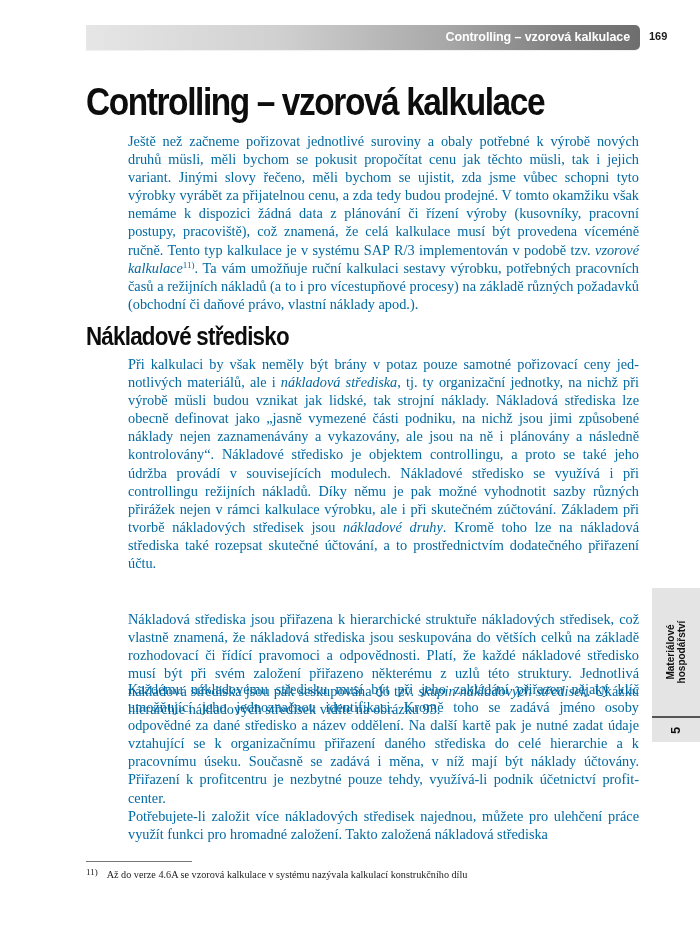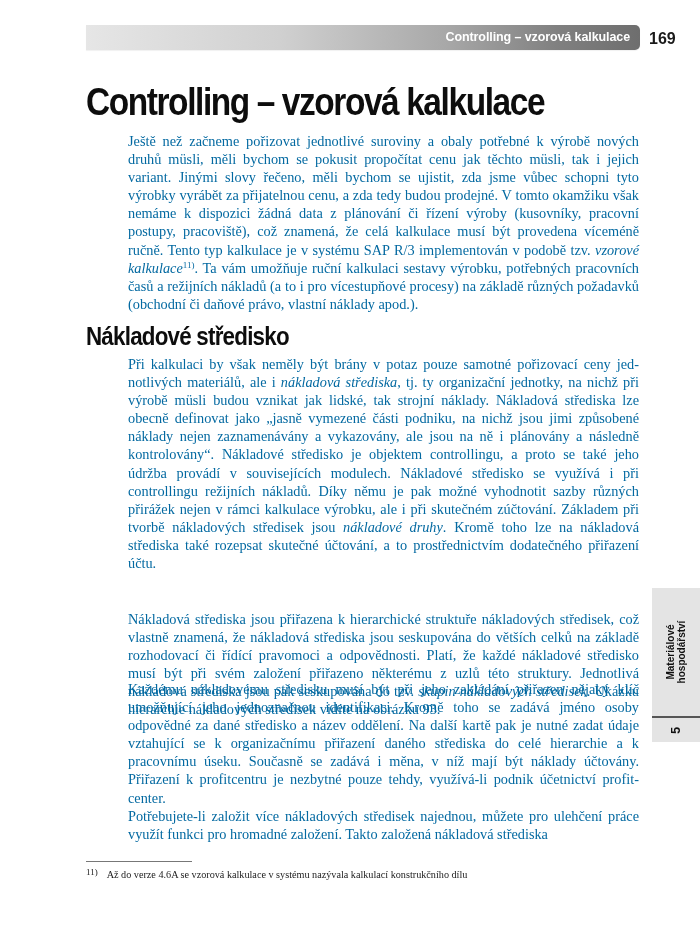--- a/index.html
+++ b/index.html
@@ -34,21 +34,21 @@
     font-size: 12.5px;
     color: #ffffff;
     letter-spacing: -0.1px;
   }
   .page-number {
     position: absolute;
     left: 649px;
     top: 30px;
     font-family: "Liberation Sans", "DejaVu Sans", sans-serif;
     font-weight: bold;
-    font-size: 16px;
+    font-size: 11px;
     color: #1a1a1a;
   }
   .chapter-title {
     position: absolute;
     left: 86px;
     top: 80px;
     margin: 0;
     font-family: "Liberation Sans", "DejaVu Sans", sans-serif;
     font-weight: bold;
     font-size: 38px;

